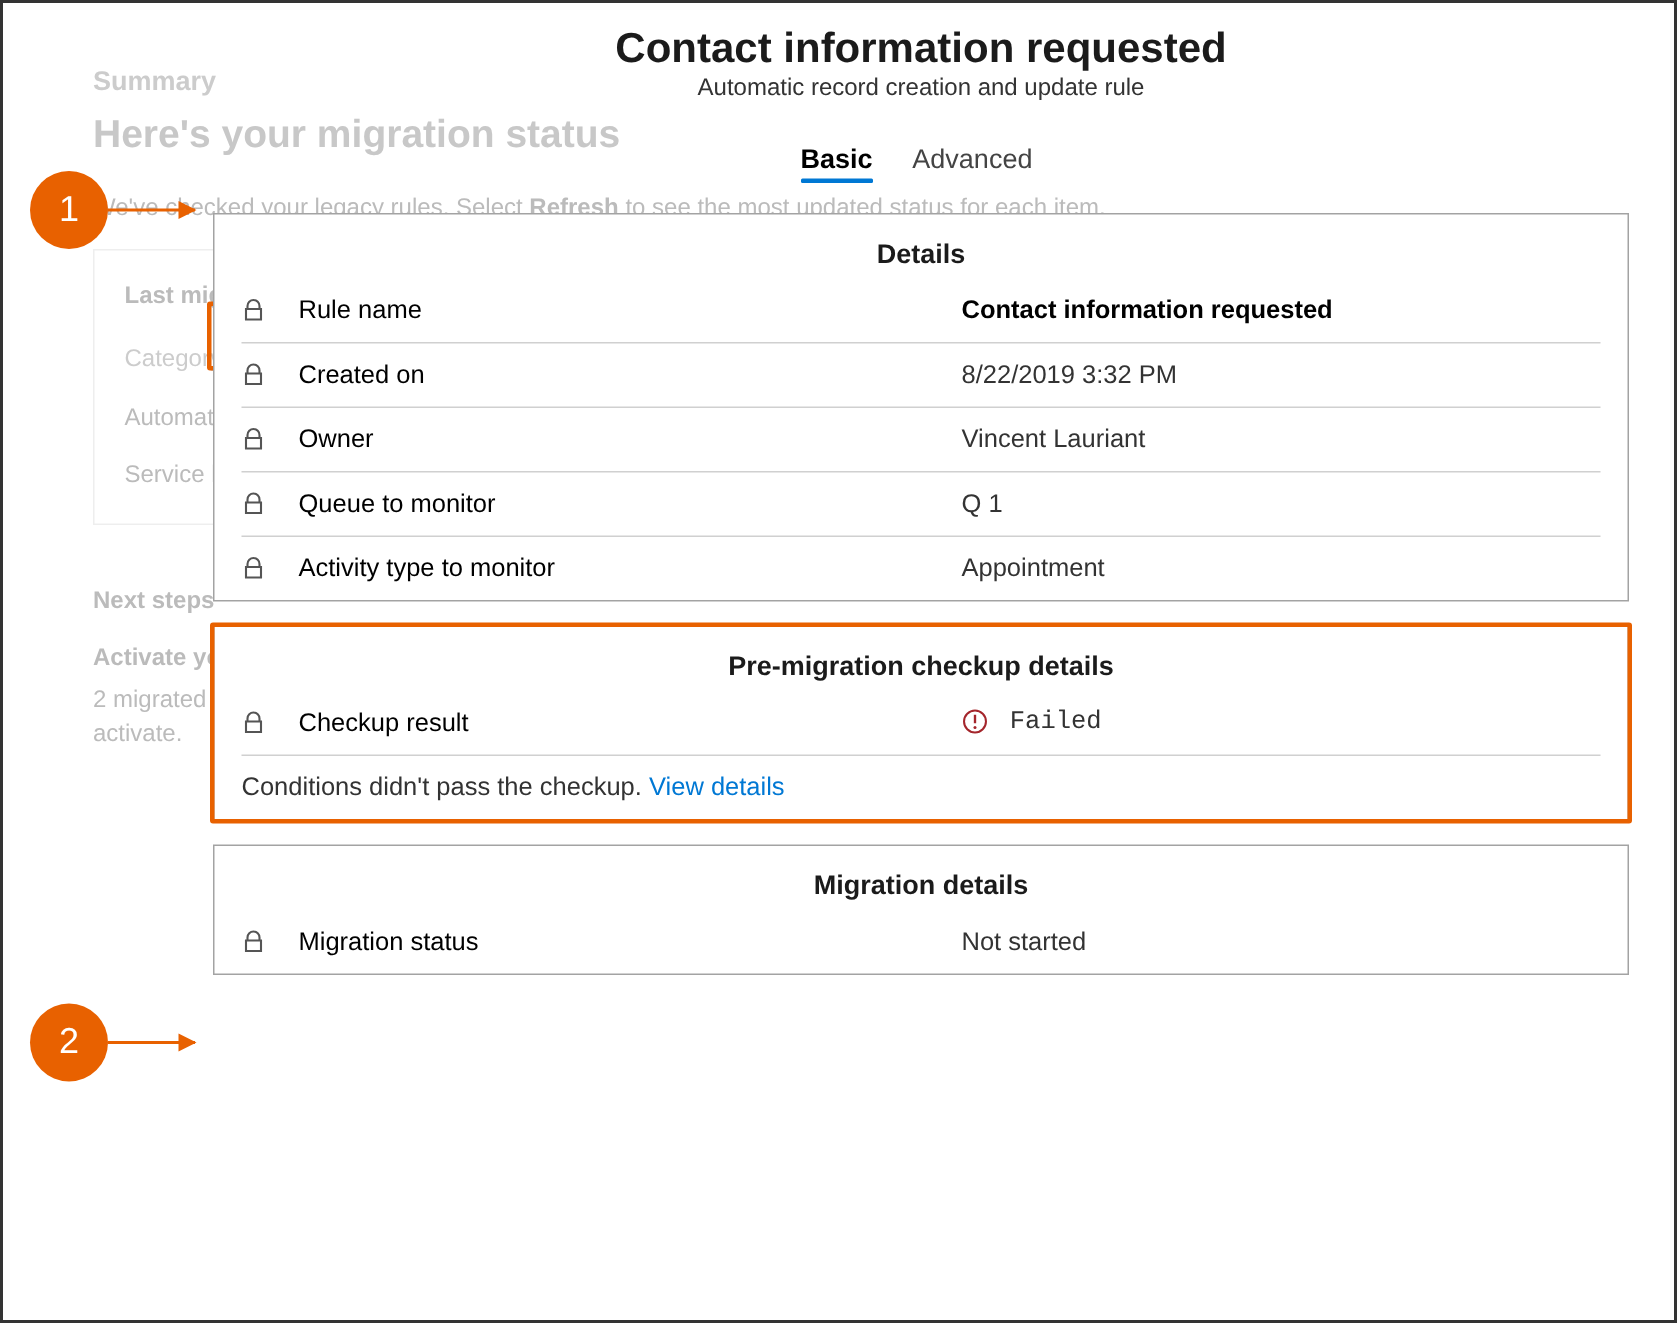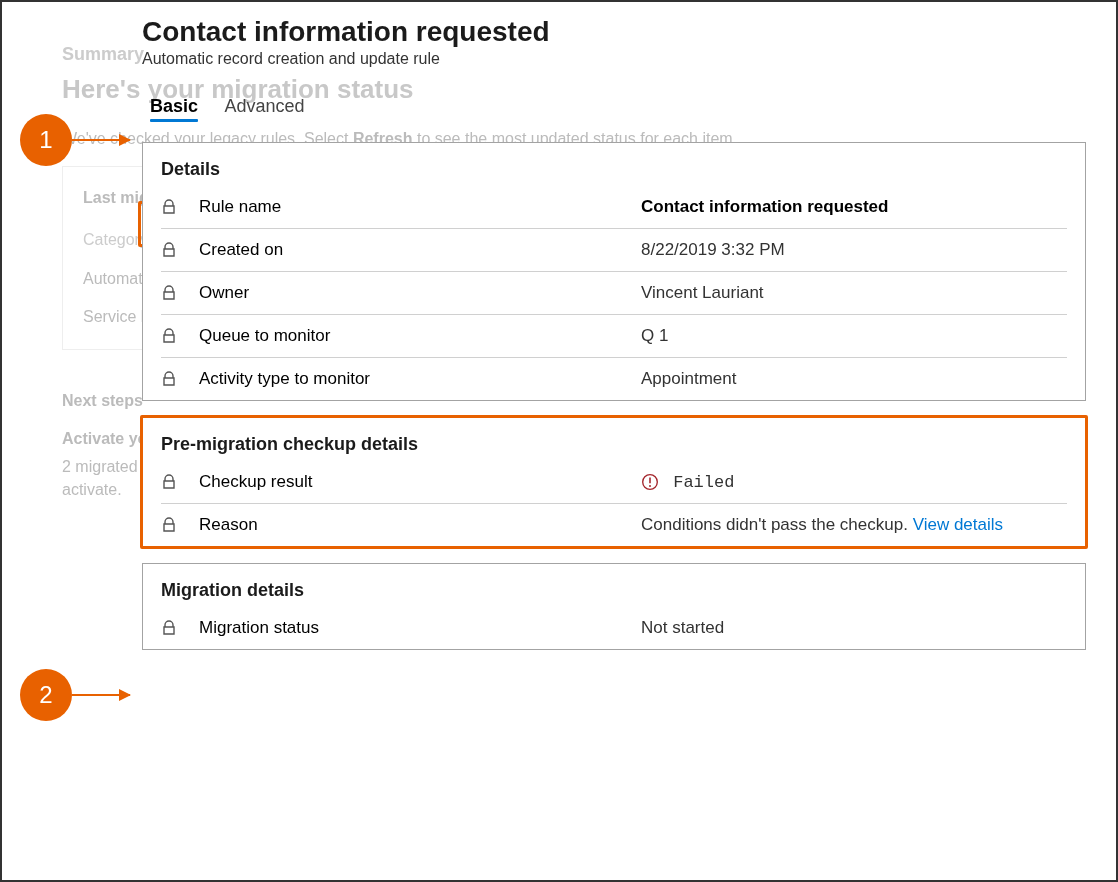--- a/index.html
+++ b/index.html
@@ -1,21 +1,21 @@
 <!DOCTYPE html>
 <html><head>
 <meta charset="utf-8">
 <style>
   html,body{margin:0;padding:0;font-family:"Segoe UI",Arial,sans-serif;background:#fff;color:#1b1b1b;}
   .frame{box-sizing:border-box;width:1118px;height:882px;border:2px solid #333;position:relative;padding:0;overflow:hidden;}
   .bg{position:absolute;inset:0;padding:40px 60px;color:#bbb;font-size:16px;line-height:1.4;pointer-events:none;}
   .bg h3{color:#ccc;font-weight:600;margin:0 0 4px 0;font-size:18px;}
   .bg h2{color:#c8c8c8;font-weight:600;margin:0 0 20px 0;font-size:26px;}
 
-  .content{position:absolute;left:140px;top:14px;right:30px;bottom:10px;color:#1b1b1b;}
+  .content{position:absolute;left:140px;top:14px;right:30px;bottom:10px;color:#1b1b1b;text-align:center;}
   .title{font-size:28px;font-weight:600;margin:0;}
   .subtitle{font-size:16px;color:#333;margin:2px 0 24px 0;}
 
   .tabs{border-bottom:none;margin-bottom:16px;}
   .tab{display:inline-block;font-size:18px;color:#444;padding:4px 8px;cursor:pointer;margin-right:6px;}
   .tab.active{color:#000;font-weight:600;}
   .tab.active .underline{display:block;height:3px;background:#0078d4;margin-top:2px;border-radius:1px;}
 
   .callout-ring{position:absolute;border:3px solid #e86100;border-radius:2px;pointer-events:none;}
   .callout-ring.ring1{left:-4px;top:109px;width:73px;height:40px;}
@@ -166,28 +166,20 @@
           <div class="value fail">
             <svg width="18" height="18" viewBox="0 0 16 16">
                 <circle cx="8" cy="8" r="6.5" fill="none" stroke="#a4262c" stroke-width="1.2"></circle>
                 <line x1="8" y1="4" x2="8" y2="9" stroke="#a4262c" stroke-width="1.4"></line>
                 <circle cx="8" cy="11.5" r="0.9" fill="#a4262c"></circle>
               </svg>
             <span>Failed</span>
           </div>
         </div>
         <div class="row">
-          <div class="label">
-            <span class="lock-icon">
-                <svg viewBox="0 0 16 16">
-                  <path d="M4 7V5a4 4 0 0 1 8 0v2M3 7h10v7H3z"></path>
-                </svg>
-              </span>
-            <span>Reason</span>
-          </div>
           <div class="value">
             <span>Conditions didn't pass the checkup.</span>
             <span class="link">View details</span>
           </div>
         </div>
       </div>
     </div>
 
     <div class="card">
       <div class="card-pad">

